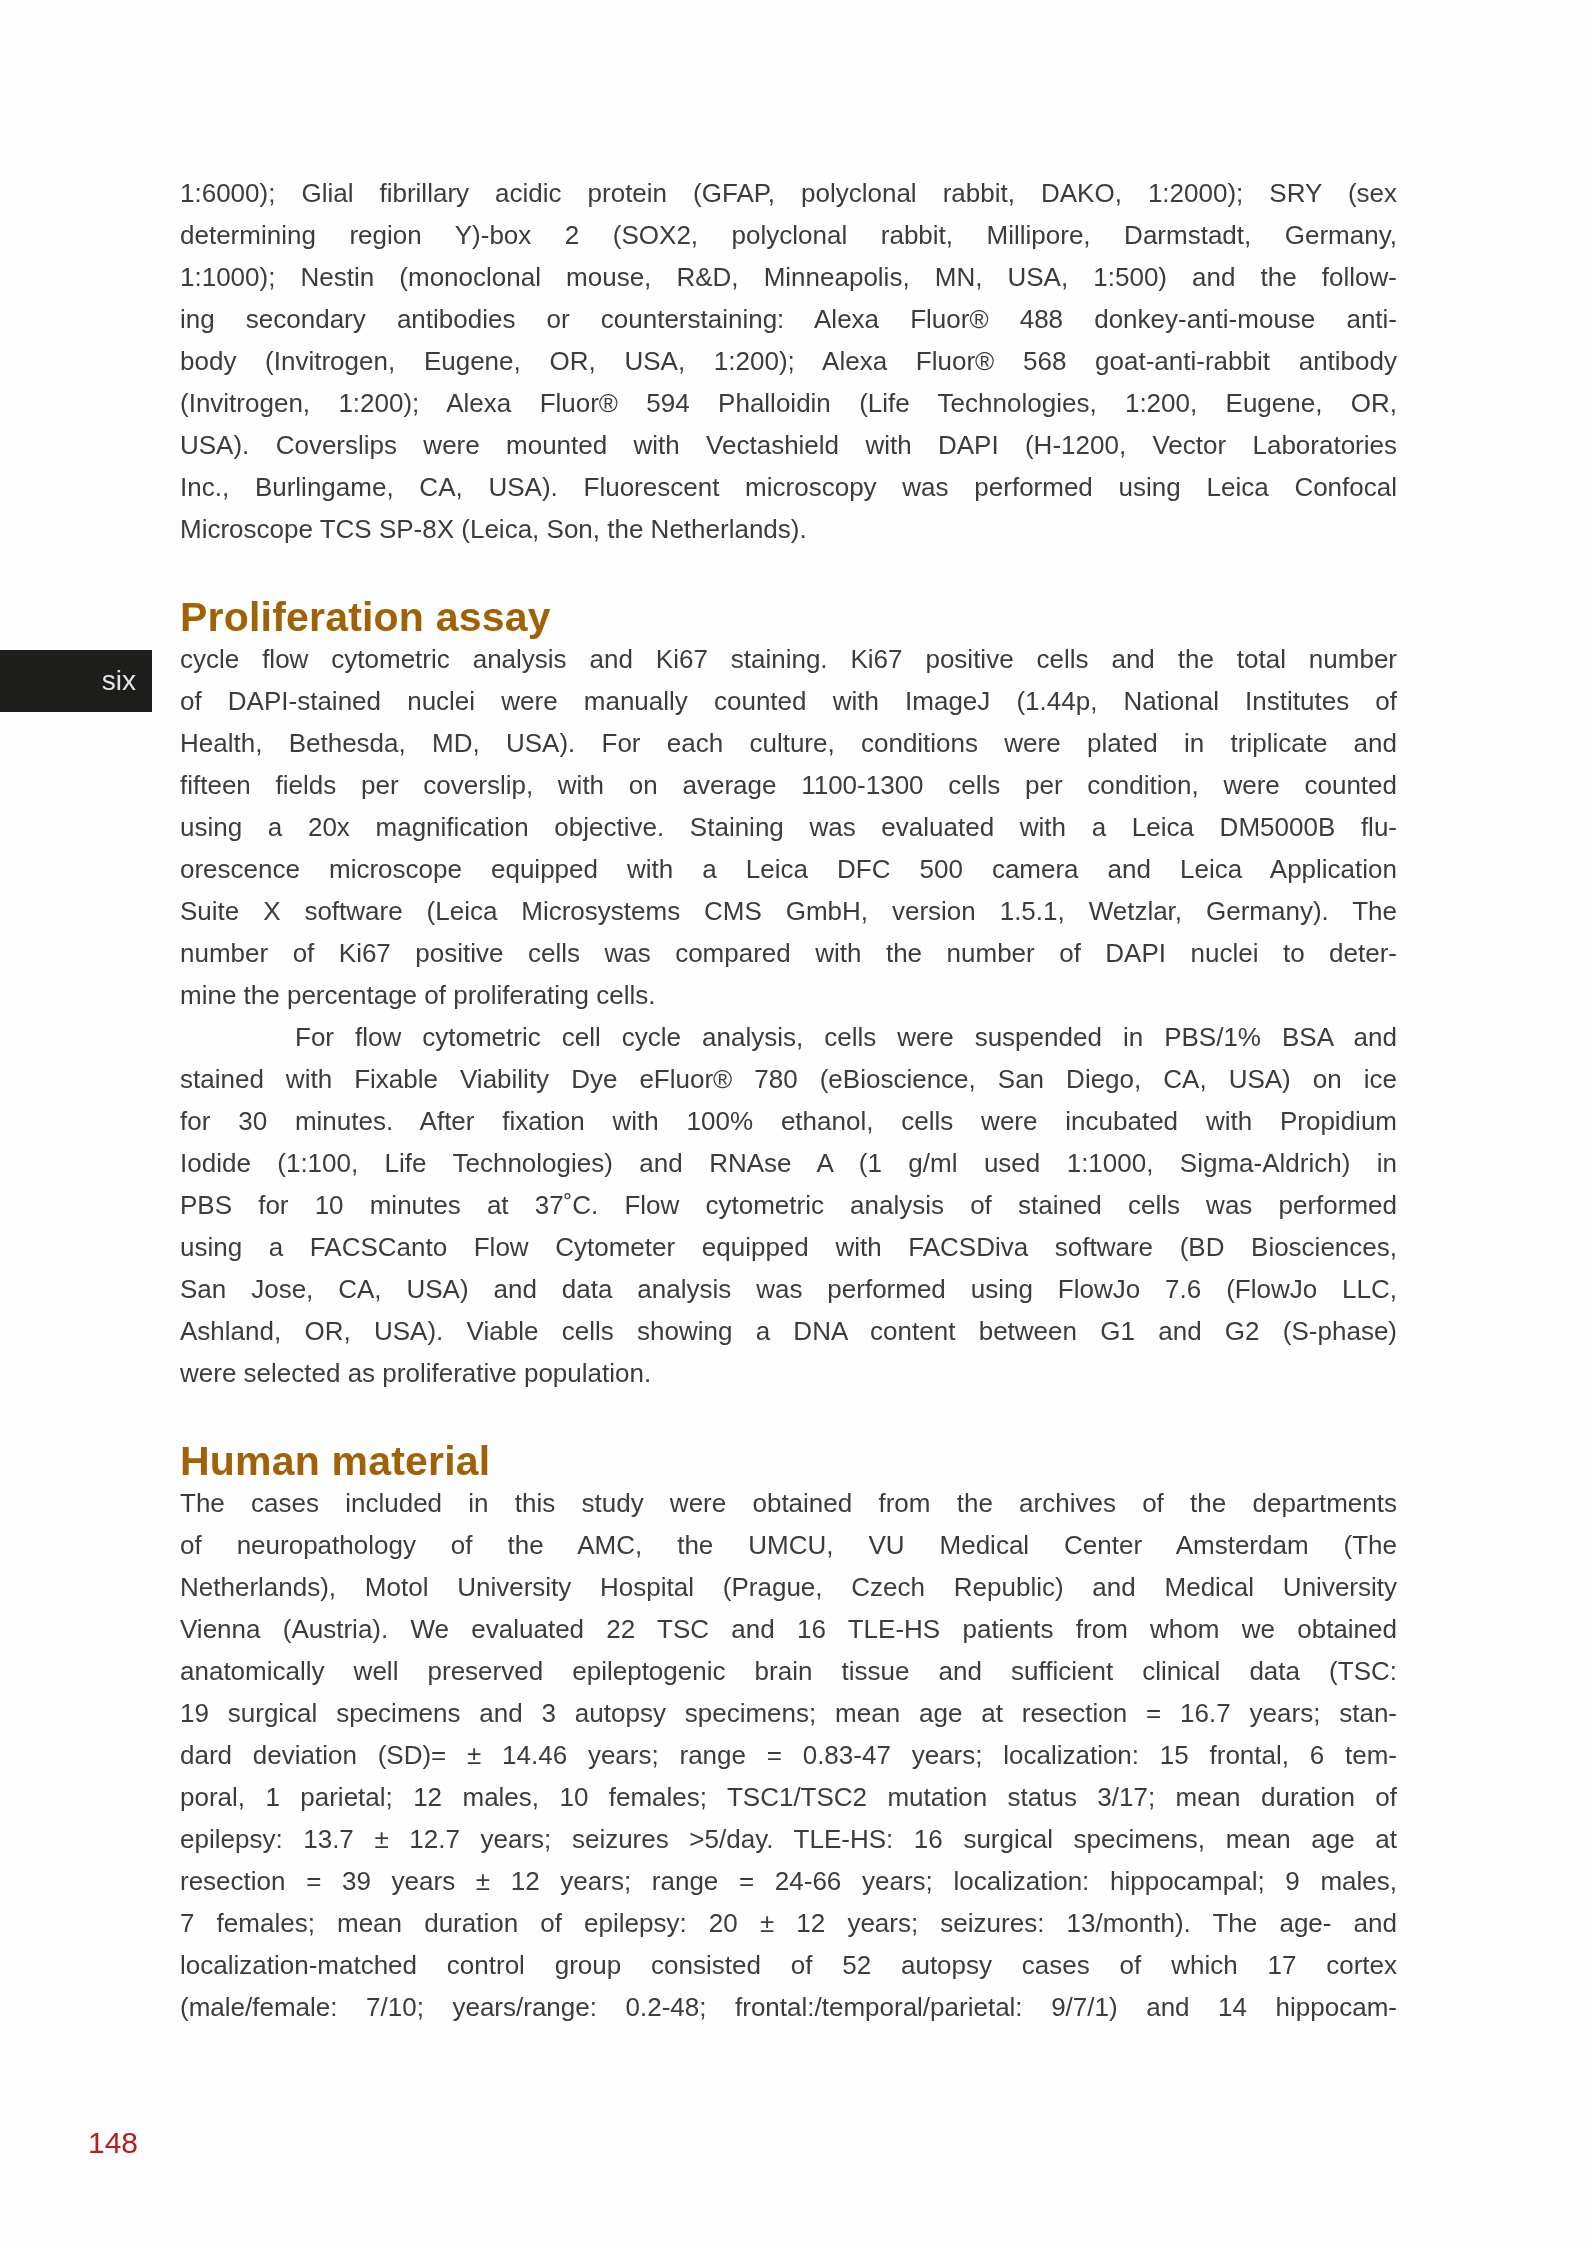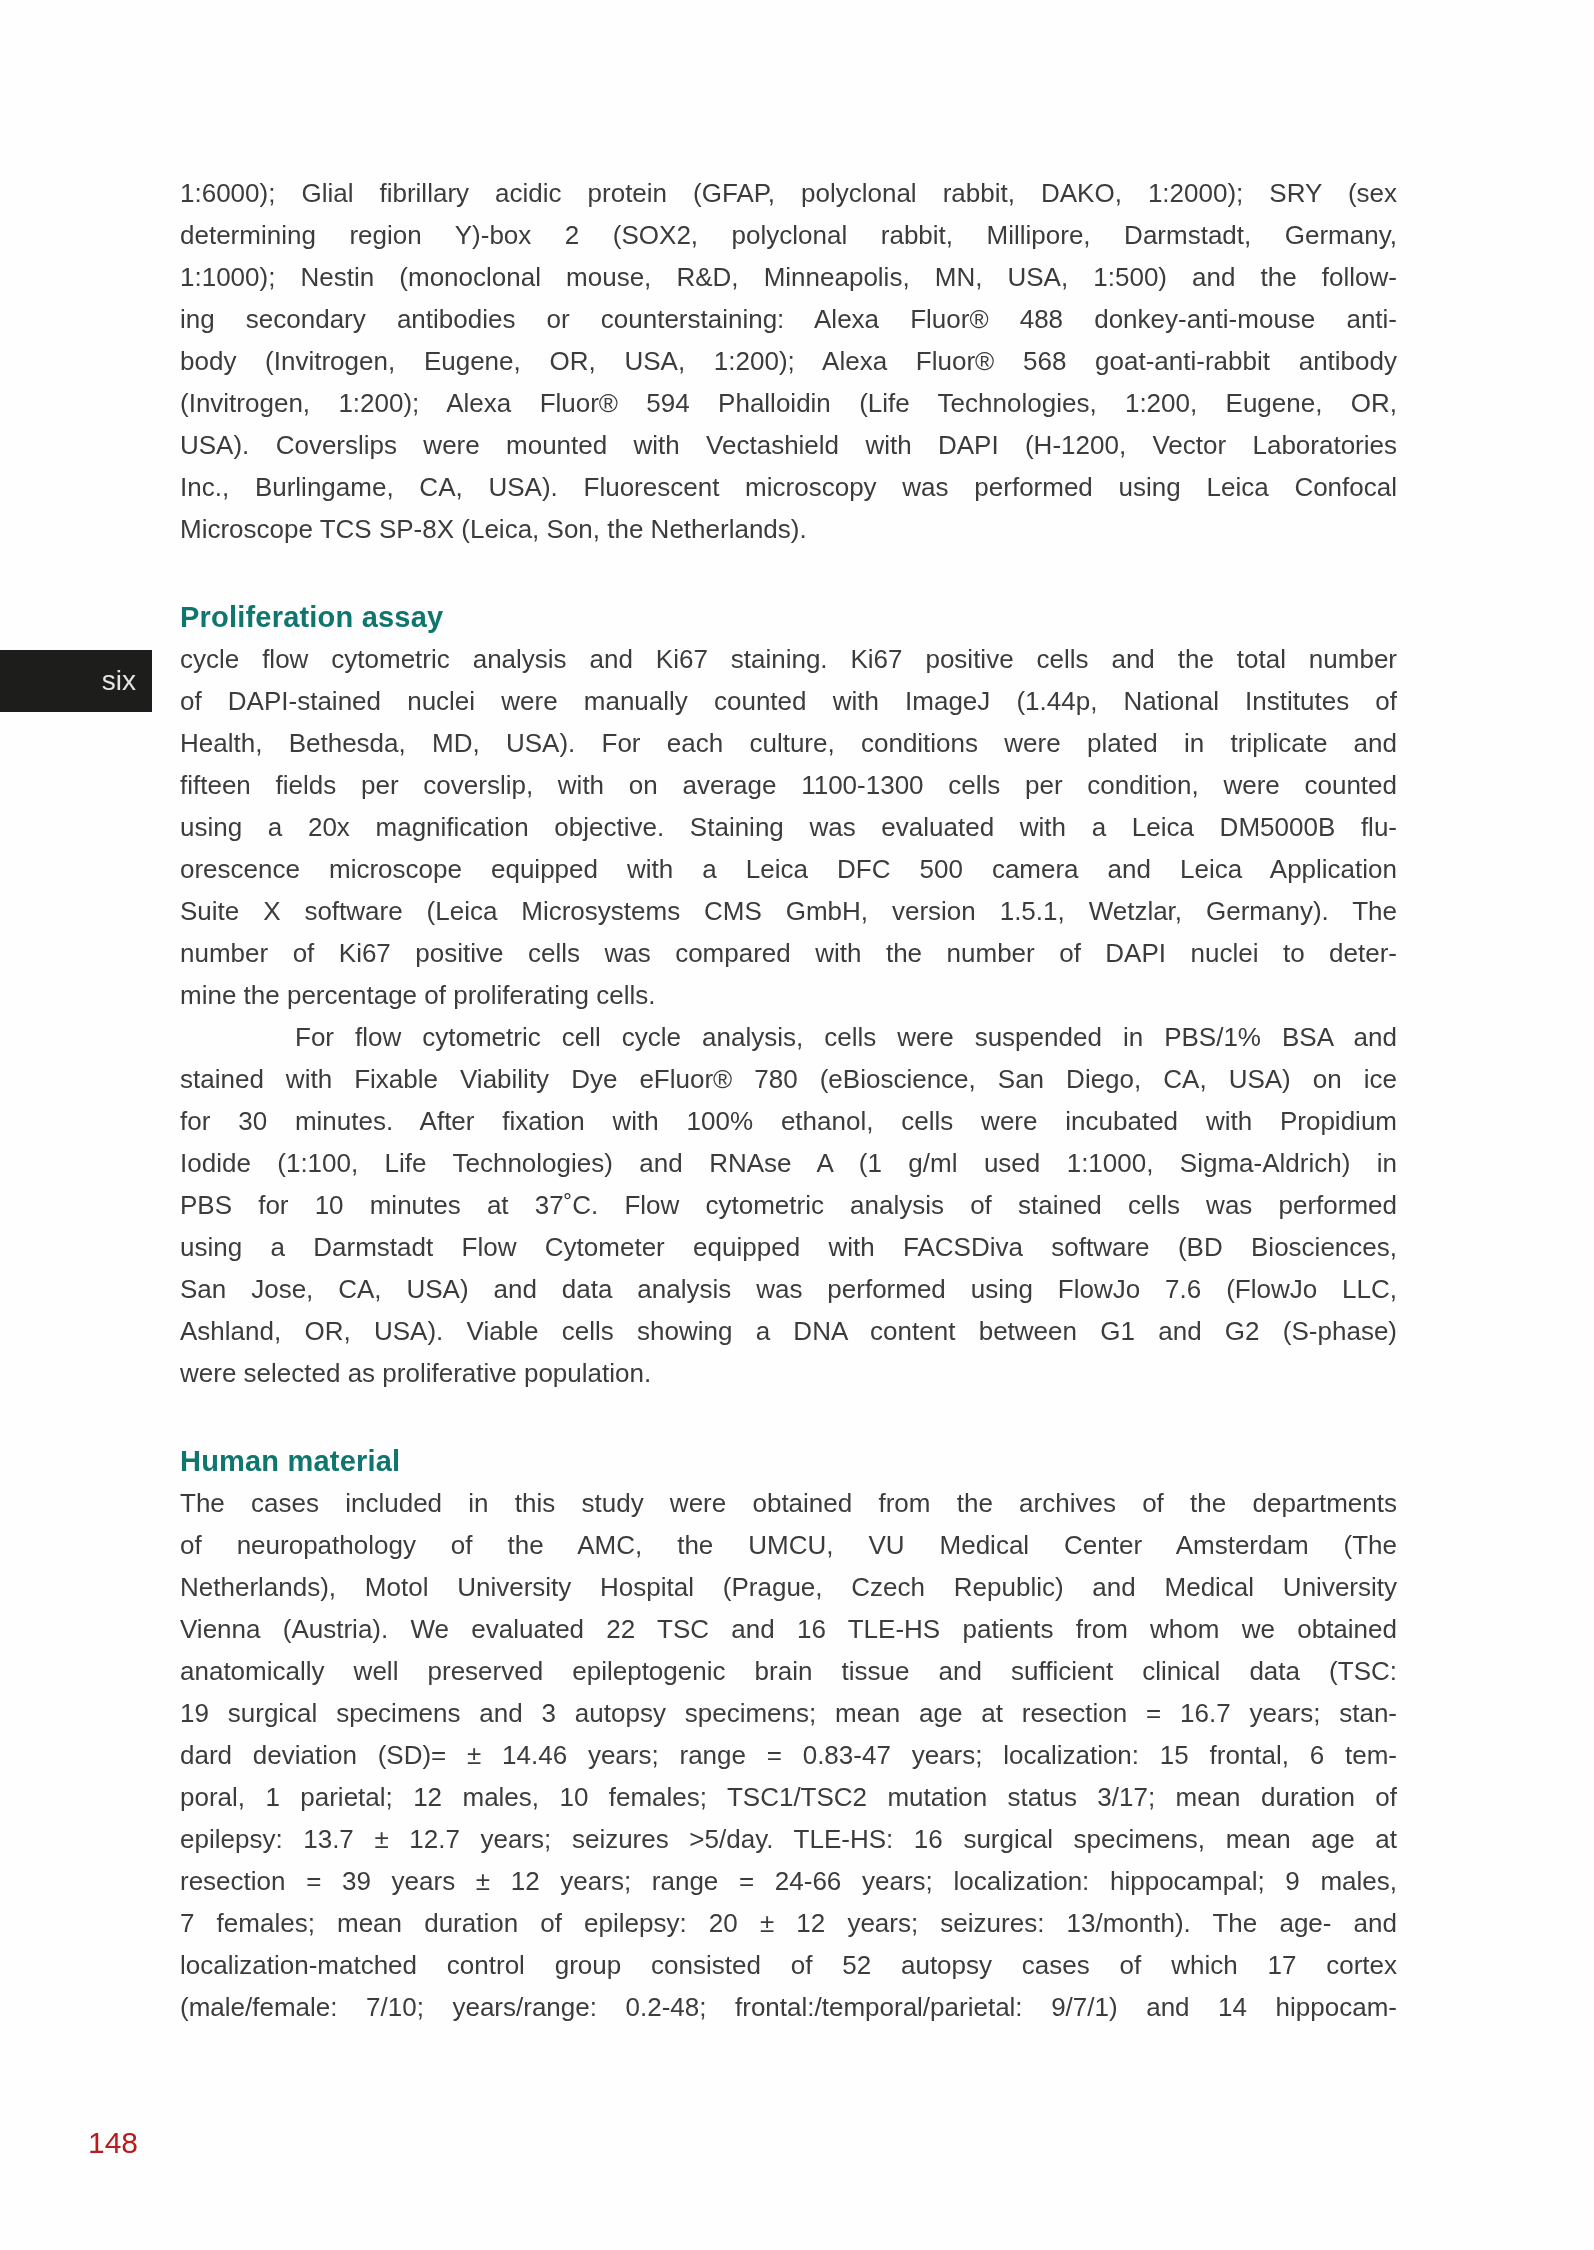--- a/index.html
+++ b/index.html
@@ -31,23 +31,23 @@
     line-height: 42px;
     overflow: hidden;
     white-space: normal;
   }
   .line.just {
     text-align: justify;
     text-align-last: justify;
   }
   .line.indent { text-indent: 115px; }
   .heading {
-    font-size: 29px;
+    font-size: 41px;
     line-height: 42px;
-    color: #0f766e;
+    color: #a16207;
     font-weight: 700;
     margin: 46px 0 0 0;
     letter-spacing: 0.2px;
   }
   .chapter-tab {
     position: absolute;
     left: 0;
     top: 650px;
     width: 152px;
     height: 62px;
@@ -107,21 +107,21 @@
         <div class="line just">number of Ki67 positive cells was compared with the number of DAPI nuclei to deter-</div>
         <div class="line">mine the percentage of proliferating cells.</div>
       </div>
 
     <div class="paragraph">
         <div class="line just indent">For flow cytometric cell cycle analysis, cells were suspended in PBS/1% BSA and</div>
         <div class="line just">stained with Fixable Viability Dye eFluor® 780 (eBioscience, San Diego, CA, USA) on ice</div>
         <div class="line just">for 30 minutes. After fixation with 100% ethanol, cells were incubated with Propidium</div>
         <div class="line just">Iodide (1:100, Life Technologies) and RNAse A (1 g/ml used 1:1000, Sigma-Aldrich) in</div>
         <div class="line just">PBS for 10 minutes at 37˚C. Flow cytometric analysis of stained cells was performed</div>
-        <div class="line just">using a Darmstadt Flow Cytometer equipped with FACSDiva software (BD Biosciences,</div>
+        <div class="line just">using a FACSCanto Flow Cytometer equipped with FACSDiva software (BD Biosciences,</div>
         <div class="line just">San Jose, CA, USA) and data analysis was performed using FlowJo 7.6 (FlowJo LLC,</div>
         <div class="line just">Ashland, OR, USA). Viable cells showing a DNA content between G1 and G2 (S-phase)</div>
         <div class="line">were selected as proliferative population.</div>
       </div>
 
     <h2 class="heading">Human material</h2>
 
     <div class="paragraph">
         <div class="line just">The cases included in this study were obtained from the archives of the departments</div>
         <div class="line just">of neuropathology of the AMC, the UMCU, VU Medical Center Amsterdam (The</div>

